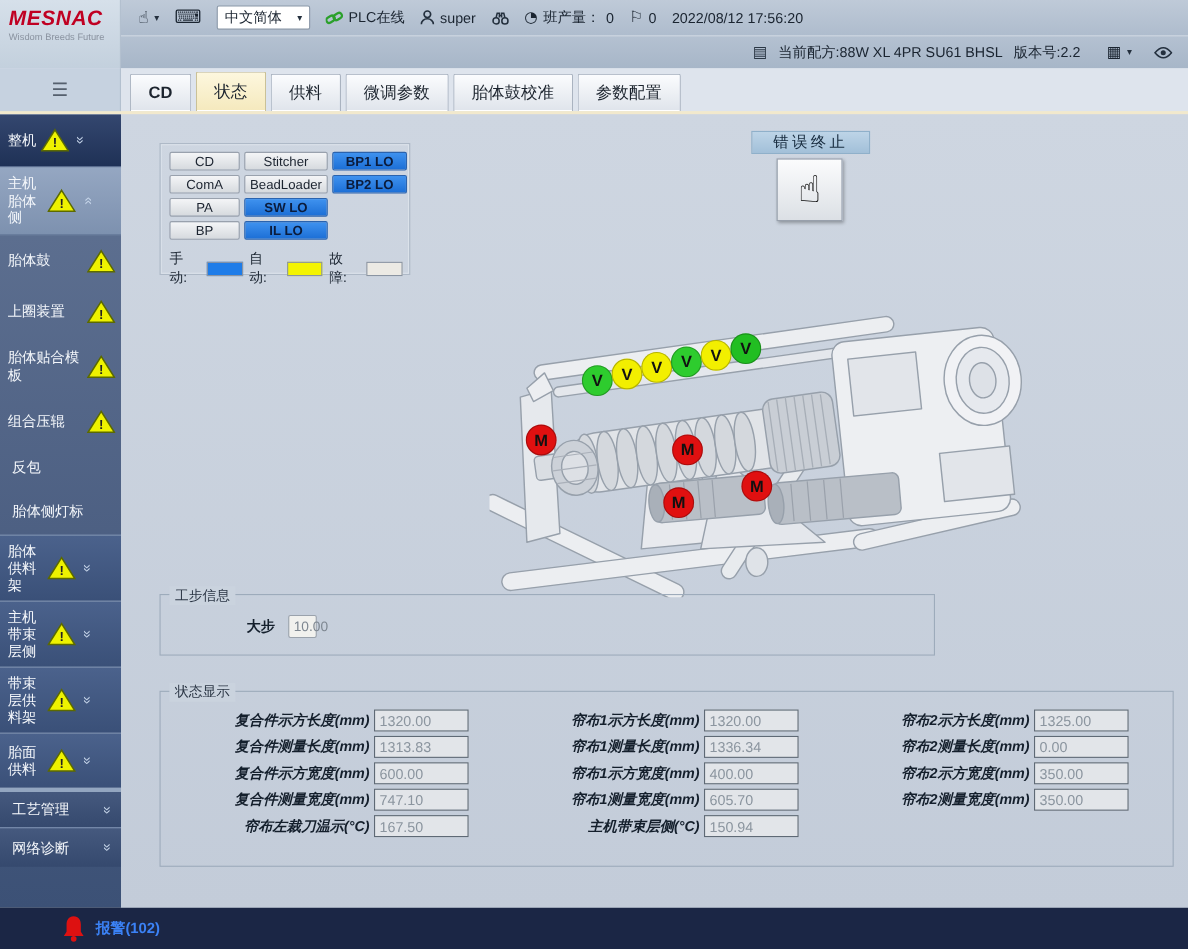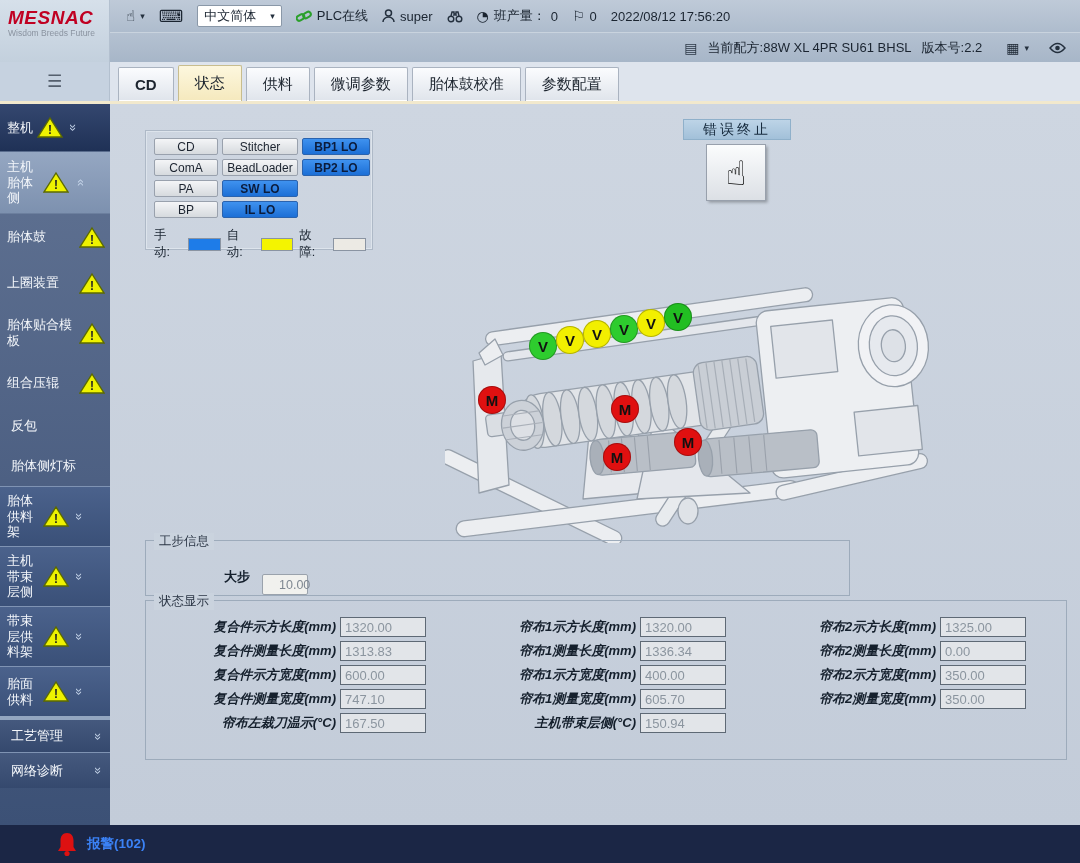--- a/index.html
+++ b/index.html
@@ -40,21 +40,21 @@
   
   .main { flex:1; display:flex; min-height:0; }
   .sidebar { width:110px; background:linear-gradient(180deg,#627494,#4c5f82 55%,#3c5176); overflow:hidden; font-size:13px; color:#f4f7fb; }
   .sb-item { display:flex; align-items:center; gap:4px; padding:0 5px 0 7px; cursor:pointer; }
   .sb-label { line-height:1.2; word-break:break-all; }
   .lab-flex { flex:1; }
   .lab2 { width:32px; }
   .it-dark { height:48px; background:linear-gradient(#34476f,#1f3156); border-bottom:1px solid #5a6d8e; }
   .it-selected { height:62px; background:linear-gradient(#95a7c2,#7d91af); border-bottom:1px solid #6c7f9e; }
   .it-sub { background:transparent; }
-  .h46{height:46px;} .h54{height:54px;} .h40{height:40px;}
+  .h46{height:46px;} .h54{height:54px;} .h40{height:40px;font-family:Liberation Mono, monospace;}
   .it-group { height:60px; background:linear-gradient(#4b628c,#3a5078); border-top:1px solid #7f93b3; }
   .it-group.short { height:50px; }
   .it-group2 { height:36px; background:linear-gradient(#45597e,#35496e); border-top:1px solid #7f93b3; }
   .it-group2.gap { border-top:4px solid #93a6c0; }
   .chev { color:#c7d6ea; font-size:13px; width:13px; text-align:center; }
   .chev.down { display:inline-block; transform:rotate(90deg); }
   .chev.up { display:inline-block; transform:rotate(-90deg); }
   .warn-svg { flex:none; }
 
   
@@ -79,25 +79,25 @@
   .machine { position:absolute; left:335px; top:139px; width:500px; height:300px; }
   .machine svg { position:absolute; inset:0; }
   .ind { position:absolute; width:28px; height:28px; border-radius:50%; display:flex; align-items:center; justify-content:center;
          font-size:15px; font-weight:bold; color:#111; box-shadow:0 0 0 1px rgba(0,0,0,.25) inset; }
 
   .groupbox { position:absolute; border:1px solid #9dabbb; }
   .gb-title { position:absolute; top:-8px; left:8px; background:#cad3de; padding:0 5px; font-size:12.5px; color:#2a3544; }
   .stepbox { left:35px; top:436px; width:705px; height:56px; }
   .step-row { display:flex; align-items:center; margin:18px 0 0 78px; gap:12px; }
   .fld-label { font-size:13px; font-weight:600; color:#141f2c; white-space:nowrap; }
-  .step-input { width:46px; height:21px; background:#f1f1ee; border:1px solid #9aa2ac; border-radius:2px;
-                font-size:12.5px; color:#7e8791; padding:0 16px; display:flex; align-items:center;margin-top:15px; }
+  .step-input { width:26px; height:21px; background:#f1f1ee; border:1px solid #9aa2ac; border-radius:2px;
+                font-size:12.5px; color:#7e8791; padding:0 4px; display:flex; align-items:center; }
   .step-name { width:262px; height:19px; background:#a9c9e4; color:#153049; font-size:13px; padding:0 5px;
                display:flex; align-items:center; }
-  .statbox { left:35px; top:496px; width:922px; height:160px; }
+  .statbox { left:35px; top:524px; width:922px; height:160px; }
   .stat-col { position:absolute; top:16px; }
   .stat-col.c1 { left:8px; } .stat-col.c2 { left:308px; } .stat-col.c3 { left:608px; }
   .stat-row { display:grid; grid-template-columns:182px 86px; gap:4px; align-items:center; margin-bottom:4px; }
   .stat-row .fld-label { text-align:right;font-style:italic; }
   .stat-input { height:20px; background:#e2e5e9; border:1px solid #5e6975; font-size:13px; color:#8b959f;
                 padding:0 4px; display:flex; align-items:center; }
 
   
   .alarmbar { height:38px; background:#1b2645; display:flex; align-items:center; gap:8px; padding-left:55px; }
   .alarm-text { color:#3b82f6; font-size:13.5px; font-weight:bold; }

